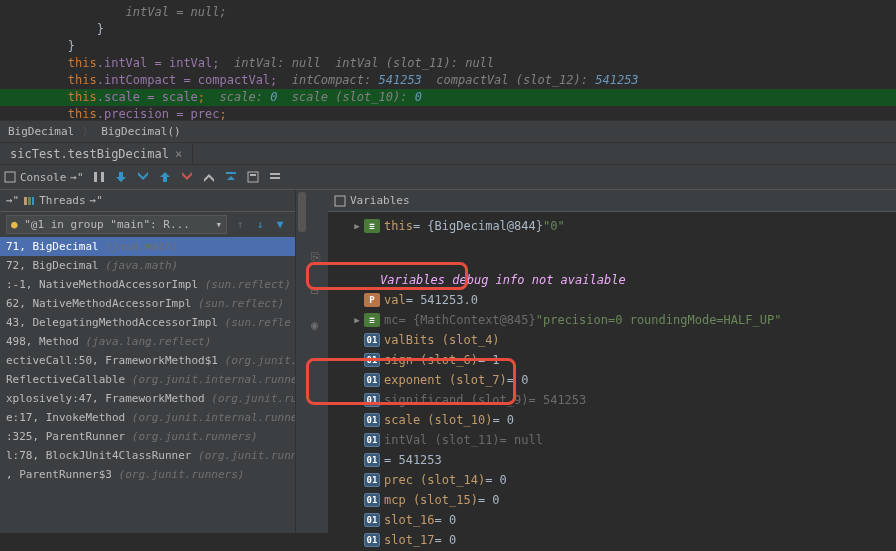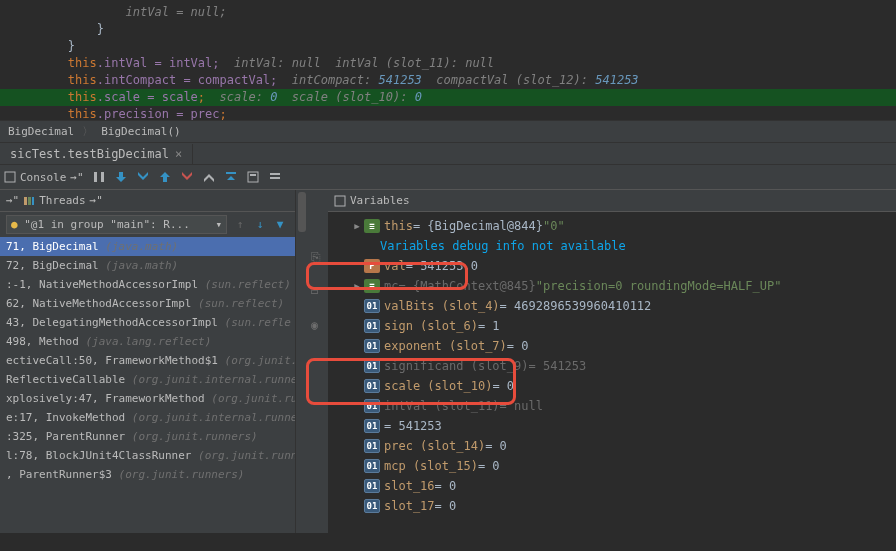--- a/index.html
+++ b/index.html
@@ -45,21 +45,21 @@
 .tree { padding: 4px 0; position: relative; }
 .node { display: flex; align-items: center; padding: 1px 4px; line-height: 18px; font-size: 12px; }
 .node .arrow { width: 14px; color: #888; font-size: 9px; text-align: center; }
 .node .arrow.blank { visibility: hidden; }
 .node .ic { width: 16px; height: 14px; display: inline-flex; align-items: center; justify-content: center; margin-right: 4px; font-size: 9px; font-weight: bold; border-radius: 2px; }
 .ic.obj { background: #4a7a3a; color: #fff; }
 .ic.prim { background: #b7764a; color: #fff; }
 .ic.arr { background: #3a5a7a; color: #fff; border: 1px solid #5a7a9a; }
 .node .name2 { color: #c19b6c; }
 .node .val { color: #a9b7c6; }
-.node .info { color: #0ea5e9; }
+.node .info { font-style: italic; color: #f0abfc; margin-top: 34px; }
 .node .str { color: #6a8759; }
 .ind1 { padding-left: 22px; }
 .redbox { position: absolute; border: 3px solid #e74c3c; border-radius: 8px; pointer-events: none; }
 .box1 { left: 306px; top: 262px; width: 162px; height: 28px; }
 .box2 { left: 306px; top: 358px; width: 210px; height: 47px; }
 .scrollbar { width: 12px; background: #3c3f41; }
 .thumb { background: #555; width: 8px; height: 40px; margin: 2px auto; border-radius: 3px; }
 </style>
 </head>
 <body>
@@ -219,21 +219,20 @@
             <span class="arrow ">▶</span>
             <span class="ic obj">≡</span>
             <span class="name2" style="color:#6a6a6a">mc</span> 
             <span class="val" style="color:#6a6a6a">= {MathContext@845}</span> 
             <span class="str">"precision=0 roundingMode=HALF_UP"</span>
           </div>
           <div class="node ind1">
             <span class="arrow blank">▶</span>
             <span class="ic arr">01</span>
             <span class="name2">valBits (slot_4)</span> 
-            <span class="val">= 4692896539960410112</span>
           </div>
           <div class="node ind1">
             <span class="arrow blank">▶</span>
             <span class="ic arr">01</span>
             <span class="name2">sign (slot_6)</span> 
             <span class="val">= 1</span>
           </div>
           <div class="node ind1">
             <span class="arrow blank">▶</span>
             <span class="ic arr">01</span>

